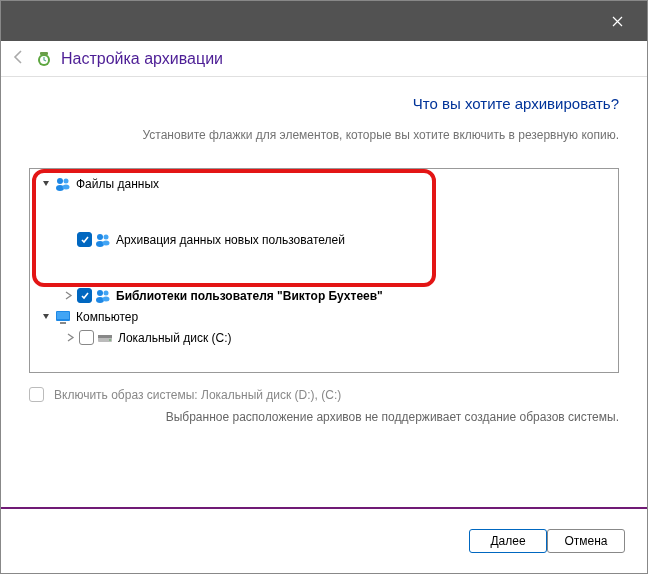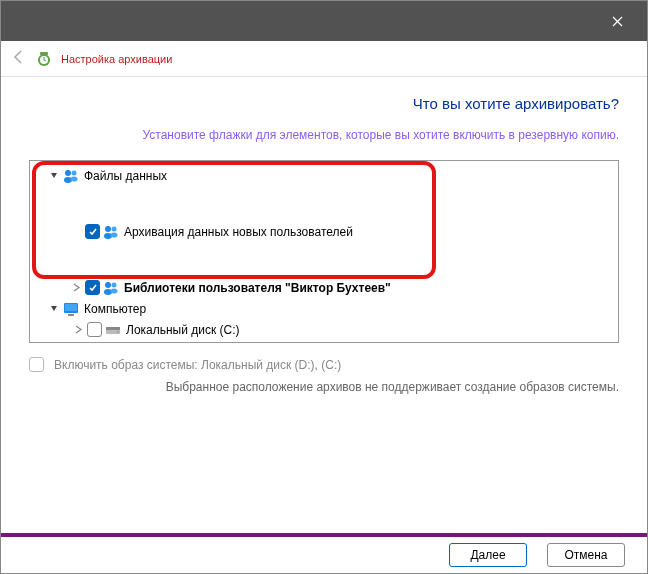--- a/index.html
+++ b/index.html
@@ -46,45 +46,45 @@
       gap: 8px;
     }
     .back-arrow {
       color: #888;
       font-size: 16px;
     }
     .header-icon {
       display: inline-flex;
     }
     .header-title {
-      color: #b91c1c;
-      font-size: 11px;
+      color: #4c1d95;
+      font-size: 16px;
     }
     .content {
       padding: 18px 28px 10px 28px;
       flex: 1;
       display: flex;
       flex-direction: column;
       text-align: right;
     }
     .heading {
       color: #003399;
       font-size: 15px;
       margin-bottom: 16px;
     }
     .subtext {
-      color: #8b5cf6;
-      font-size: 12px;
-      margin-bottom: 18px;
+      color: #737373;
+      font-size: 12px;
+      margin-bottom: 26px;
     }
     .tree-container {
       border: 1px solid #999;
-      height: 183px;
+      height: 205px;
       background: #fff;
-      padding: 4px 8px;
+      padding: 4px 0;
       position: relative;
       overflow: hidden;
     }
     .highlight-box {
       position: absolute;
       top: 0px;
       left: 2px;
       width: 404px;
       height: 118px;
       border: 4px solid #e31515;
@@ -151,26 +151,26 @@
     .sys-image-row .chk {
       border-color: #bbb;
     }
     .warn-text {
       color: #666;
       font-size: 12px;
       margin-top: 8px;
       margin-left: 10px;
     }
     .footer {
-      border-top: 4px solid #701a75;
-      height: 40px;
+      border-top: 2px solid #701a75;
+      height: 66px;
       display: flex;
       justify-content: flex-end;
       align-items: center;
-      gap: 20px;
+      gap: 0;
       padding: 0 22px;
     }
     .btn {
       min-width: 78px;
       height: 24px;
       border: 1px solid #888;
       background: #fff;
       border-radius: 3px;
       font-size: 12px;
       cursor: pointer;

